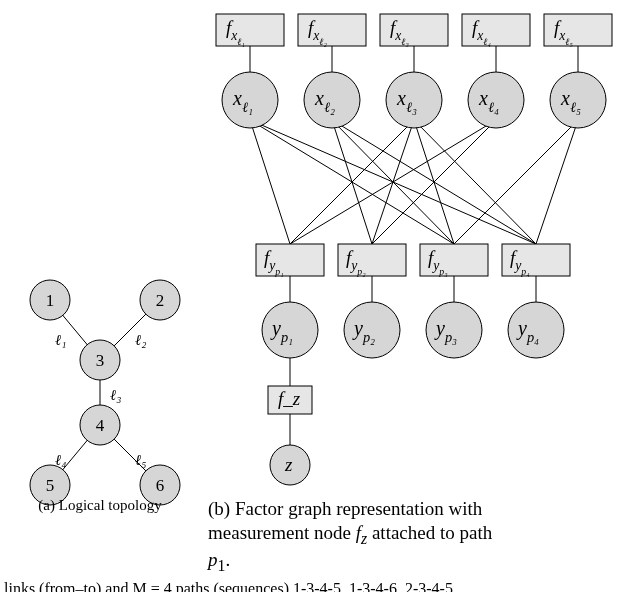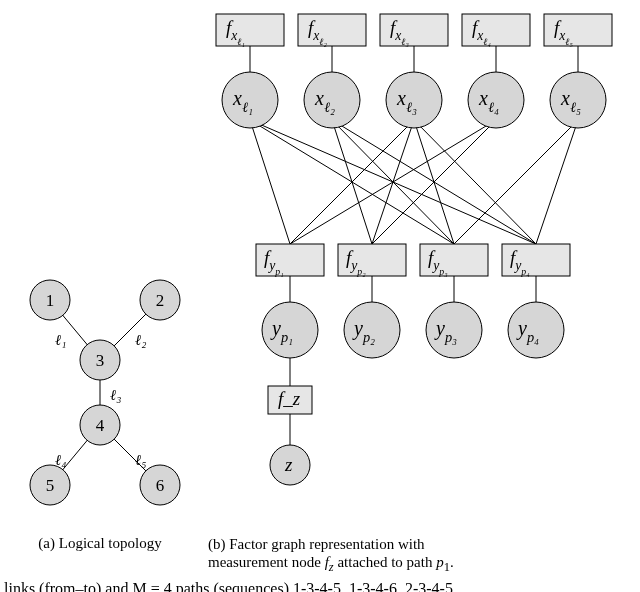--- a/index.html
+++ b/index.html
@@ -4,21 +4,21 @@
 <style>
   html,body{margin:0;padding:0;background:#fff;font-family:Georgia,"Times New Roman",serif;color:#000}
   .page{width:640px;height:592px;position:relative;overflow:hidden}
   svg{display:block}
   .node-fill{fill:#d6d6d6;stroke:#000;stroke-width:1}
   .node-fill-square{fill:#e6e6e6;stroke:#000;stroke-width:1}
   .edge{stroke:#000;stroke-width:1;fill:none}
   .lbl{font-style:italic;font-family:Georgia,"Times New Roman",serif}
   .captions{position:absolute;left:0;bottom:0;width:507px;display:flex;align-items:flex-start}
   .cap-a{width:200px;text-align:center;font-size:15px;padding:0 4px 16px 0}
-  .cap-b{flex:1;font-size:15px;line-height:1.25;padding:0 12px 16px 4px}
+  .cap-b{flex:1;font-size:19px;line-height:1.25;padding:0 12px 16px 4px}
   .footer-line{position:absolute;left:0;bottom:-6px;font-size:16px;padding-left:4px;white-space:nowrap;overflow:hidden;width:640px}
 </style>
 </head>
 <body>
 
 <div class="page">
 
   <svg width="200" height="520" style="position:absolute;left:0;top:0">
 
     <line class="edge" x1="50" y1="300" x2="100" y2="360"></line>

